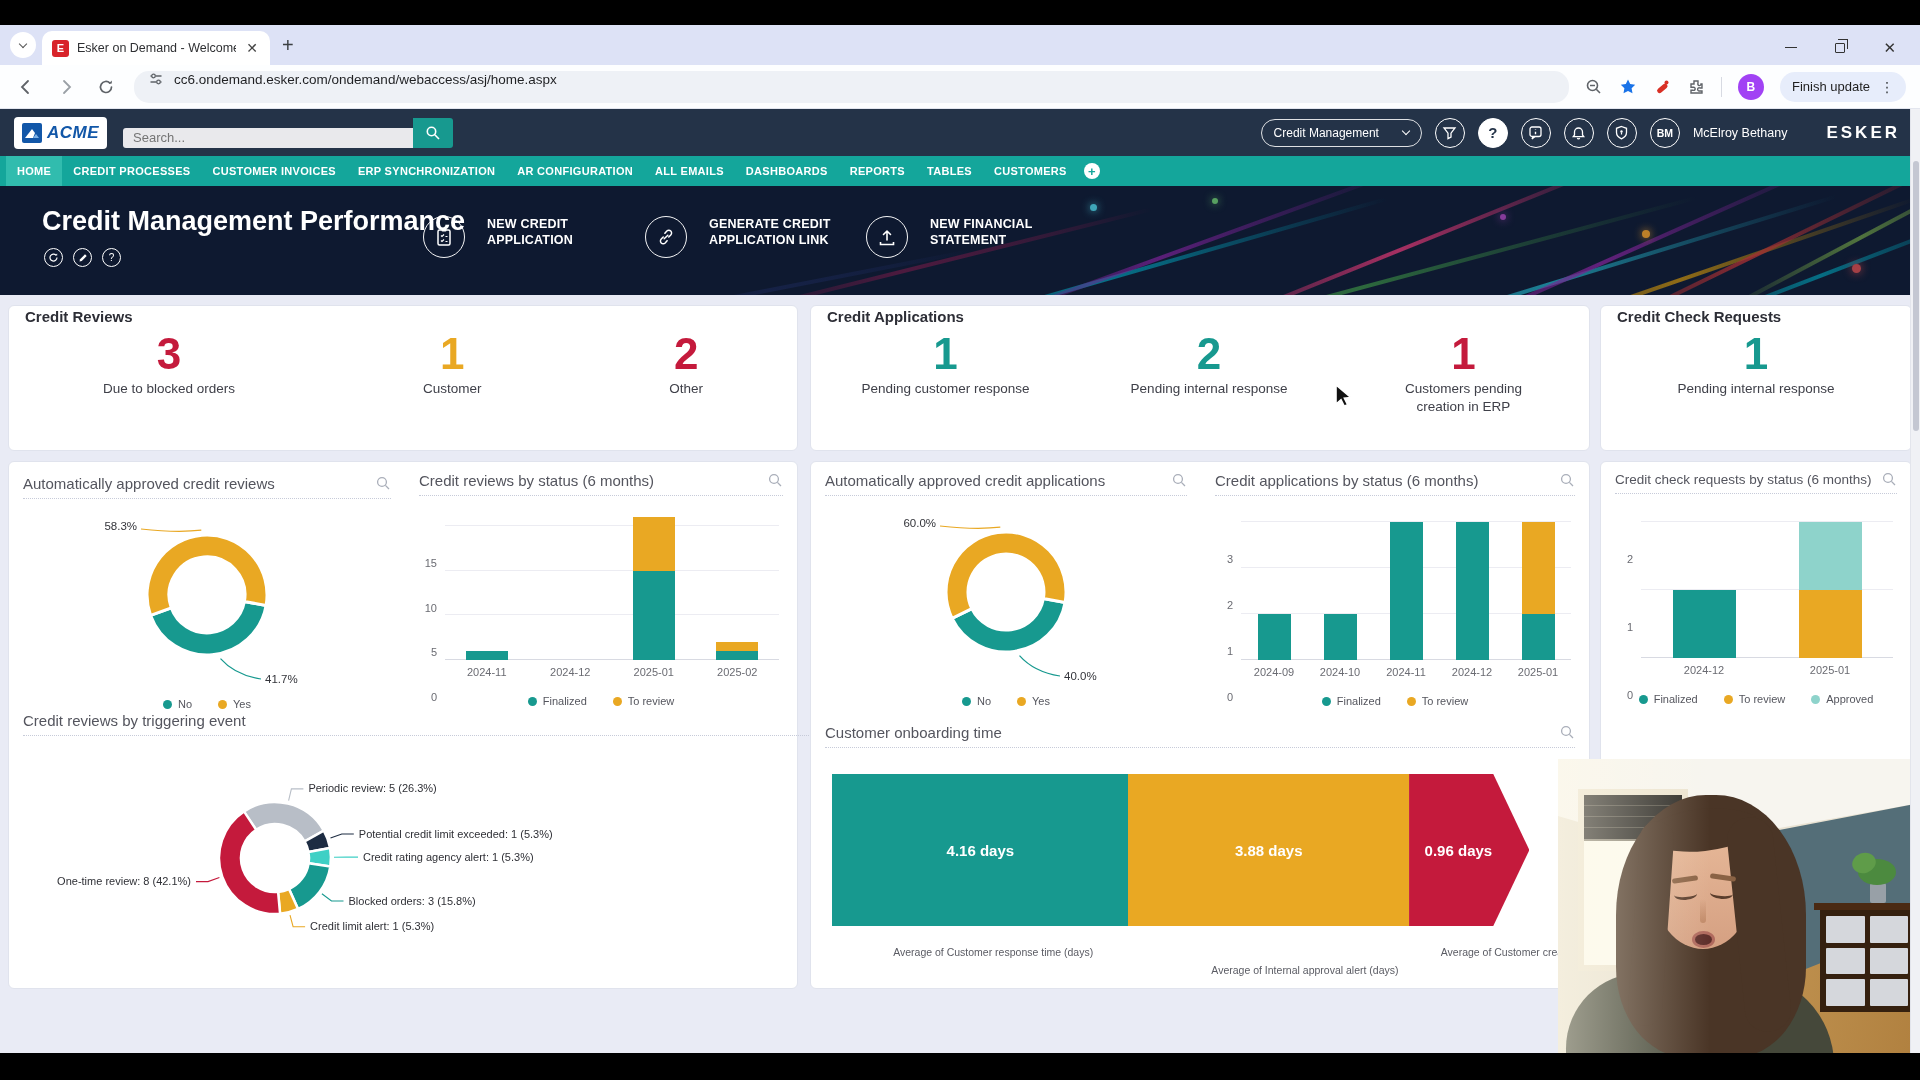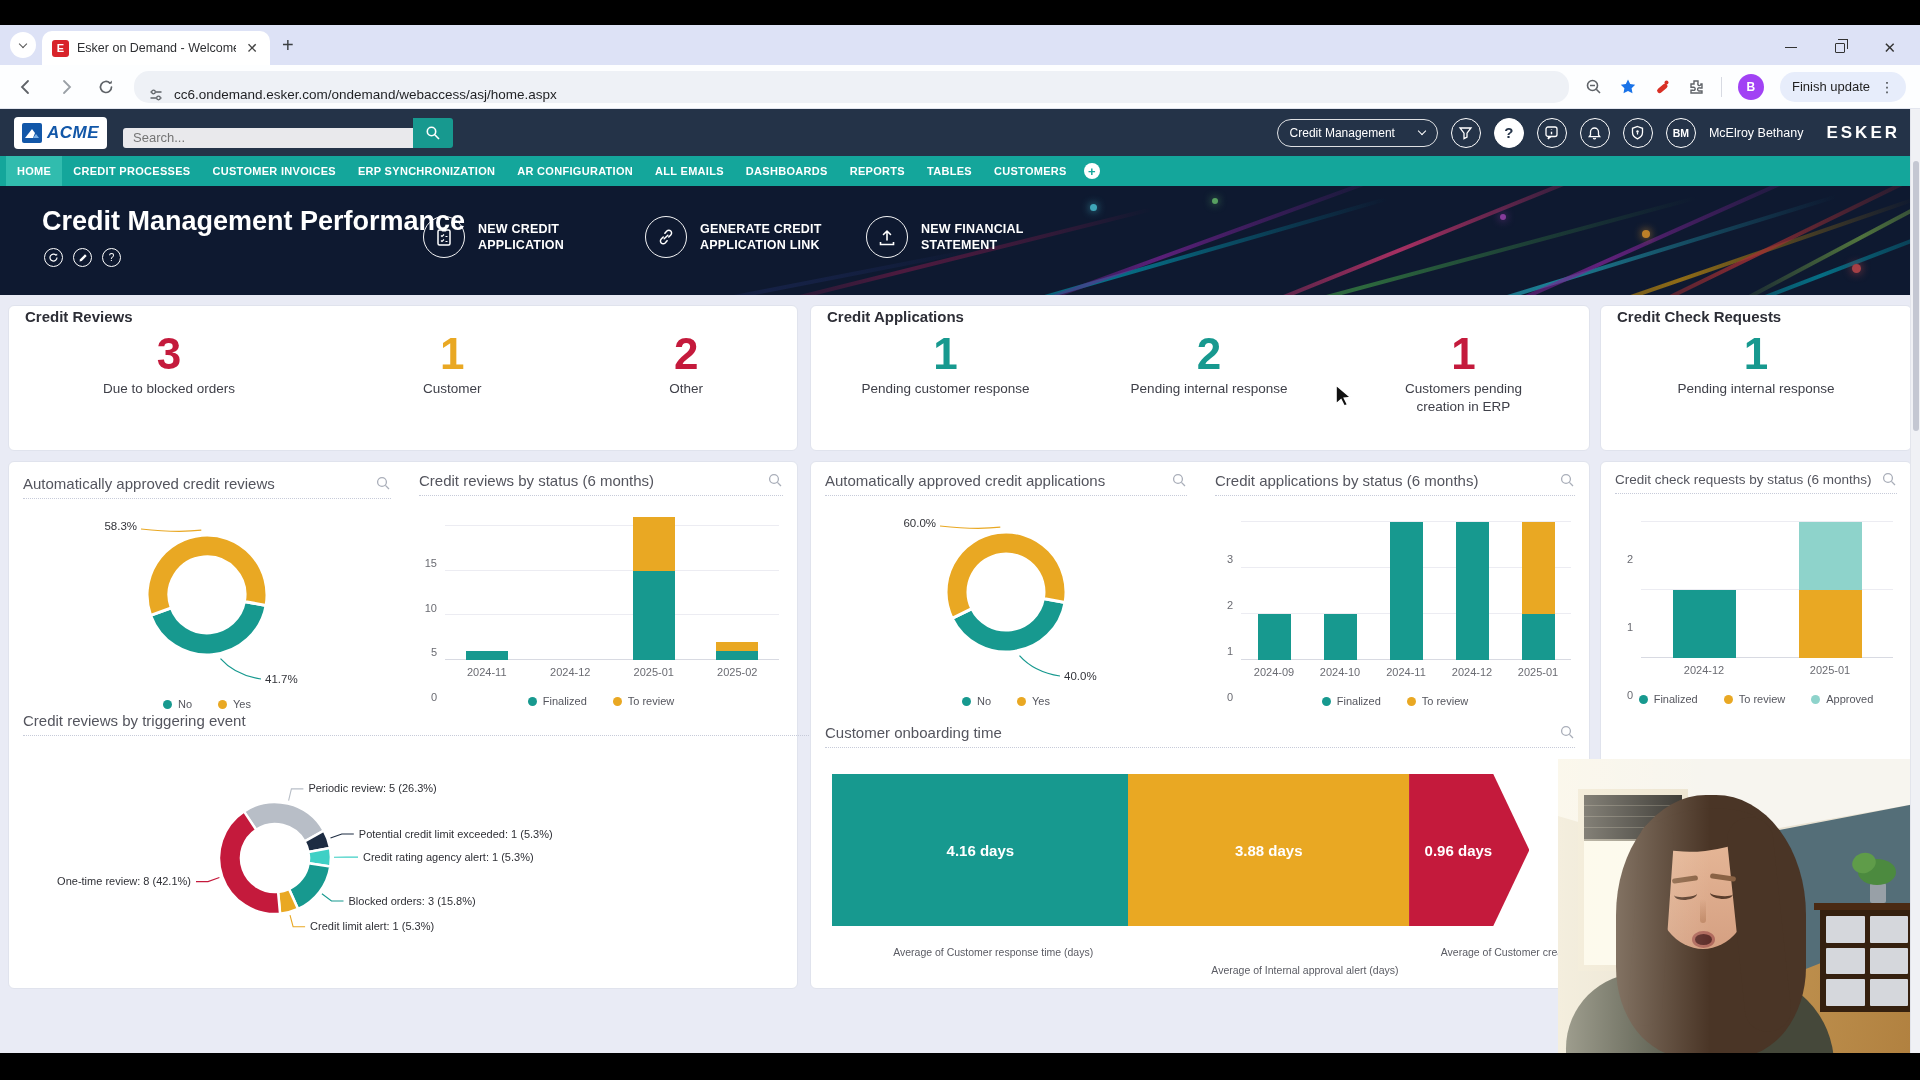--- a/index.html
+++ b/index.html
@@ -16,21 +16,21 @@
   .tabtitle{font-size:12.5px;color:#2f3033;white-space:nowrap;overflow:hidden;flex:1;}
   .tabclose{color:#444;font-size:14px;padding:0 2px;}
   .newtab{color:#3c4043;font-size:20px;margin:0 0 8px 12px;}
   .wincontrols{margin-left:auto;display:flex;align-items:center;gap:38px;padding:0 24px 10px 0;}
   .winmin{width:12px;height:0;border-top:1.6px solid #333;}
   .winrestore{position:relative;width:10px;height:10px;border:1.4px solid #333;border-radius:1px;}
   .winrestore:before{content:"";position:absolute;left:1.5px;top:-4.5px;width:9px;height:9px;border-top:1.4px solid #333;border-right:1.4px solid #333;}
   .winclose{font-size:15px;color:#333;line-height:1;}
   .toolbar{position:absolute;top:65px;left:0;right:0;height:44px;background:#fdfeff;border-bottom:1px solid #e3e6ef;display:flex;align-items:center;padding:0 14px;gap:16px;z-index:5;}
   .navic{display:flex;align-items:center;justify-content:center;width:24px;height:24px;}
-  .omnibox{flex:1;height:30px;background:#eef1f6;border-radius:15px;display:flex;align-items:flex-start;padding:16px 14px;gap:10px;}
+  .omnibox{flex:1;height:30px;background:#eef1f6;border-radius:15px;display:flex;align-items:flex-end;padding:16px 14px;gap:10px;}
   .urltext{font-size:13.5px;color:#1f2023;}
   .toolic{display:flex;align-items:center;justify-content:center;}
   .tooldiv{width:1px;height:20px;background:#d7dae2;}
   .avatarB{width:26px;height:26px;border-radius:50%;background:#a142f4;color:#fff;font-size:12px;font-weight:bold;display:flex;align-items:center;justify-content:center;}
   .updatepill{height:30px;background:#e7edfb;border-radius:15px;display:flex;align-items:center;gap:10px;padding:0 12px;font-size:13px;color:#1f1f1f;}
   .kebab{font-size:14px;color:#3c4043;letter-spacing:0;}
 
   
   .appheader{position:absolute;top:109px;left:0;right:0;height:47px;background:#243348;display:flex;align-items:center;padding:0 14px;gap:16px;z-index:5;}
   .acmebox{background:#fff;border-radius:4px;height:32px;display:flex;align-items:center;gap:5px;padding:0 8px;}
@@ -38,37 +38,37 @@
   .esksearch{display:flex;height:30px;width:330px;}
   .esksearch input{flex:1;border:none;outline:none;background:#e9e9ec;border-radius:3px 0 0 3px;padding:0 10px;font-size:13px;color:#333;margin-top:10px;}
   .esksearchbtn{width:40px;background:#17998f;border-radius:0 3px 3px 0;display:flex;align-items:center;justify-content:center;}
   .hdr-right{margin-left:auto;display:flex;align-items:center;gap:13px;}
   .ctxdrop{height:28px;border:1px solid rgba(255,255,255,.85);border-radius:15px;display:flex;align-items:center;gap:24px;padding:0 12px;color:#fff;font-size:12px;}
   .chev-w{width:6px;height:6px;border-right:1.5px solid #fff;border-bottom:1.5px solid #fff;transform:rotate(45deg);margin-top:-3px;}
   .circic{width:30px;height:30px;border:1.4px solid #fff;border-radius:50%;display:flex;align-items:center;justify-content:center;color:#fff;}
   .circic.filled{background:#fff;color:#243348;font-weight:bold;font-size:15px;}
   .bmavatar{width:30px;height:30px;border:1.5px solid #fff;border-radius:50%;display:flex;align-items:center;justify-content:center;color:#fff;font-size:10.5px;font-weight:bold;}
   .username{color:#fff;font-size:12.5px;}
-  .eskerbrand{color:#fff;font-size:17px;font-weight:bold;letter-spacing:3px;margin:0 6px 0 10px;}
+  .eskerbrand{color:#fff;font-size:17px;font-weight:bold;letter-spacing:3px;margin:0 6px 0 26px;}
 
   
   .menubar{position:absolute;top:156px;left:0;right:0;height:30px;background:#14a69b;display:flex;align-items:stretch;padding-left:6px;z-index:5;}
   .mitem{display:flex;align-items:center;padding:0 11px;color:#fff;font-size:11px;font-weight:bold;letter-spacing:.3px;white-space:nowrap;}
   .mitem.active{background:#31bcae;}
   .pluscirc{align-self:center;width:16px;height:16px;border-radius:50%;background:#fff;color:#14a69b;font-size:13px;font-weight:bold;display:flex;align-items:center;justify-content:center;margin-left:6px;}
 
   
   .hero{position:absolute;top:186px;left:0;right:0;height:109px;background:#0e1930;overflow:hidden;z-index:4;}
   .sk{position:absolute;height:4px;border-radius:4px;filter:blur(.6px);}
   .dot{position:absolute;border-radius:50%;filter:blur(.5px);}
   .hero-shade{position:absolute;inset:0;background:linear-gradient(90deg,#0e1930 26%,rgba(14,25,48,.15) 60%,rgba(14,25,48,.35));}
   .hero-title{position:absolute;left:42px;top:20px;color:#fff;font-size:27px;font-weight:600;z-index:3;}
   .hero-tools{position:absolute;left:44px;top:62px;display:flex;gap:10px;z-index:3;}
   .toolcirc{width:19px;height:19px;border:1.2px solid #fff;border-radius:50%;display:flex;align-items:center;justify-content:center;color:#fff;font-size:10px;}
-  .action{position:absolute;top:30px;display:flex;align-items:center;gap:13px;z-index:3;}
+  .action{position:absolute;top:30px;display:flex;align-items:flex-start;gap:22px;z-index:3;}
   .actcirc{width:42px;height:42px;border:1.6px solid rgba(255,255,255,.95);border-radius:50%;display:flex;align-items:center;justify-content:center;}
   .actlabel{width:128px;color:#fff;font-size:12.5px;font-weight:bold;line-height:1.3;letter-spacing:.2px;}
 
   
   .content{position:absolute;top:295px;left:0;right:0;bottom:27px;background:#e9ebf5;z-index:3;}
   .card{position:absolute;background:#fff;border:1px solid #e0e3ed;border-radius:6px;}
   .kpi-title{padding:2px 16px 0;font-size:15px;font-weight:bold;color:#2d2e36;}
   .kpi-row{display:flex;justify-content:space-around;margin-top:6px;}
   .kpi-stat{text-align:center;max-width:170px;}
   .kpi-val{font-size:44px;font-weight:bold;line-height:1.05;}

